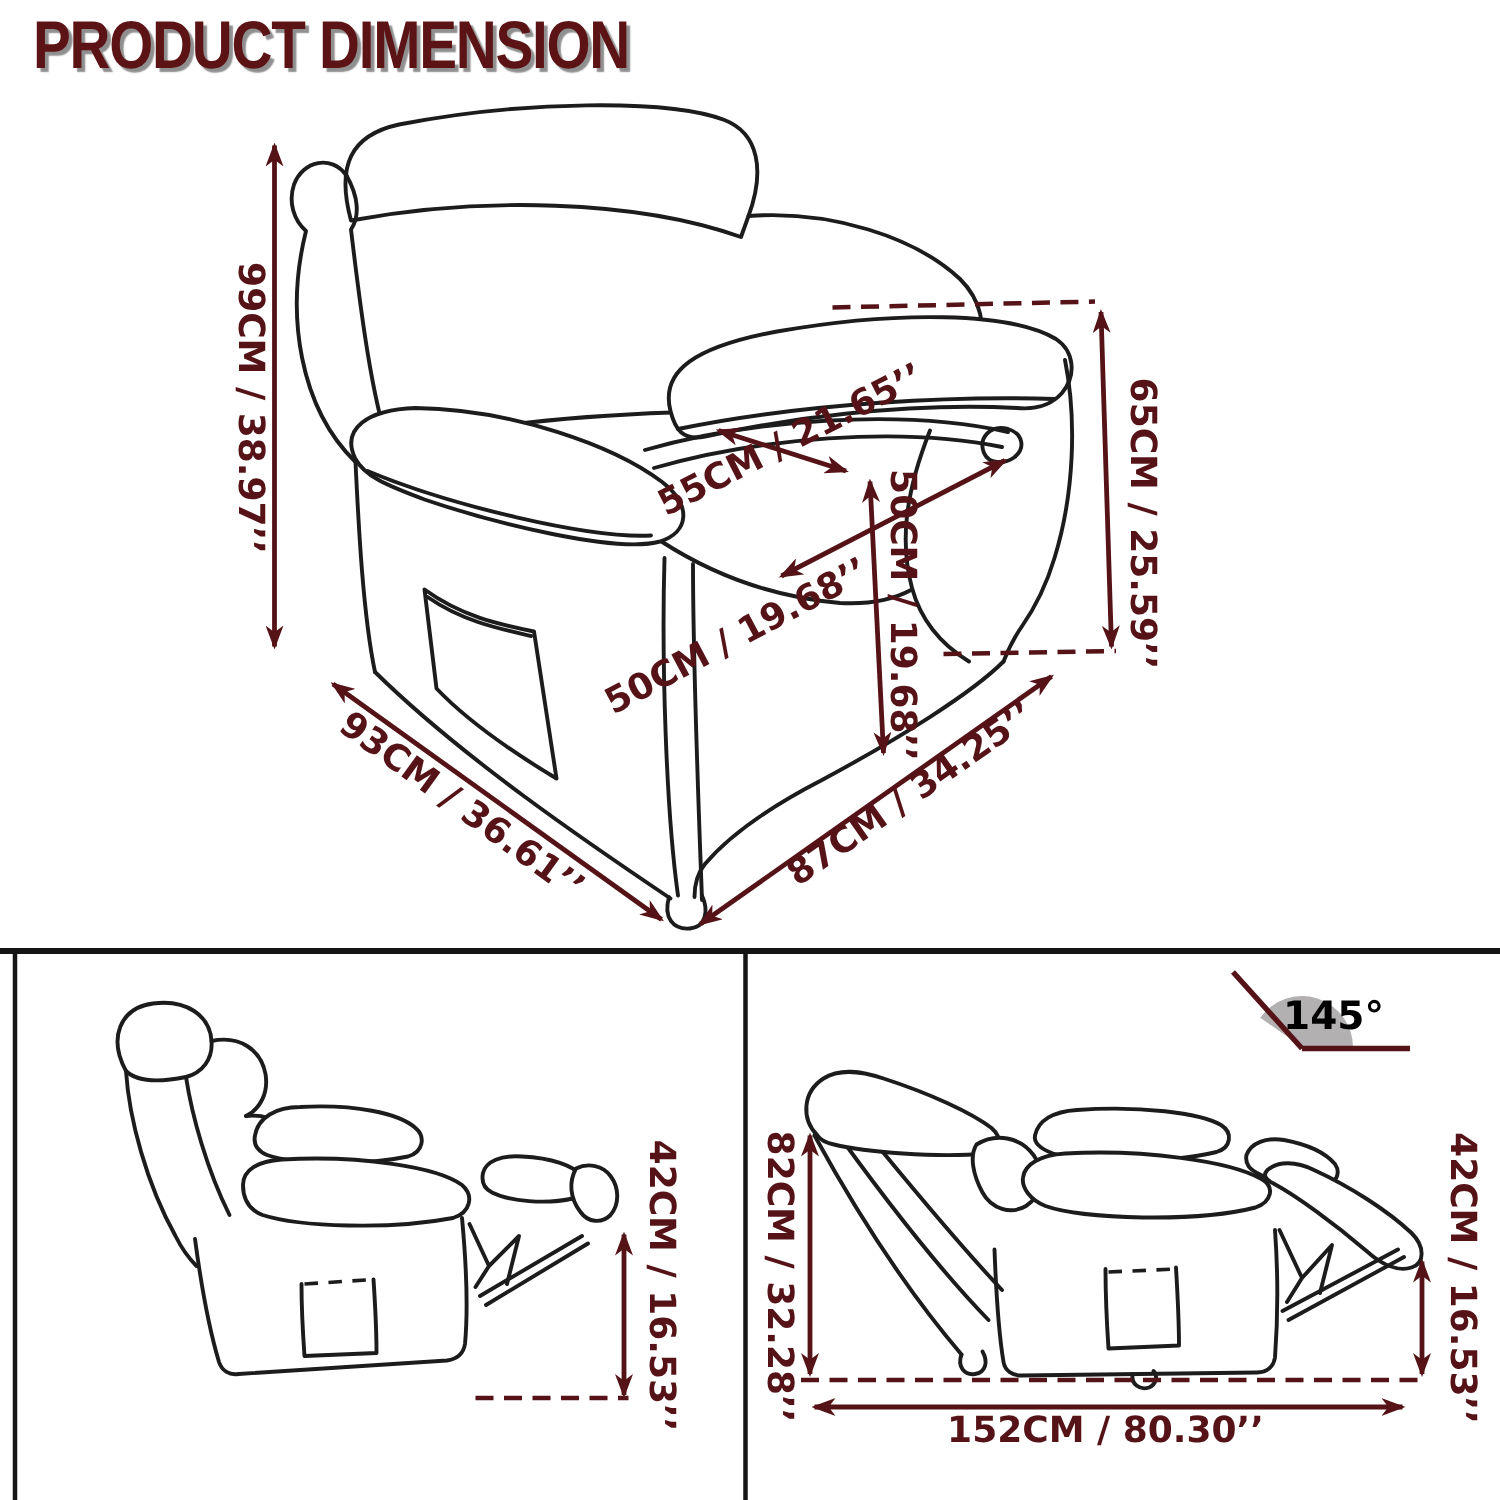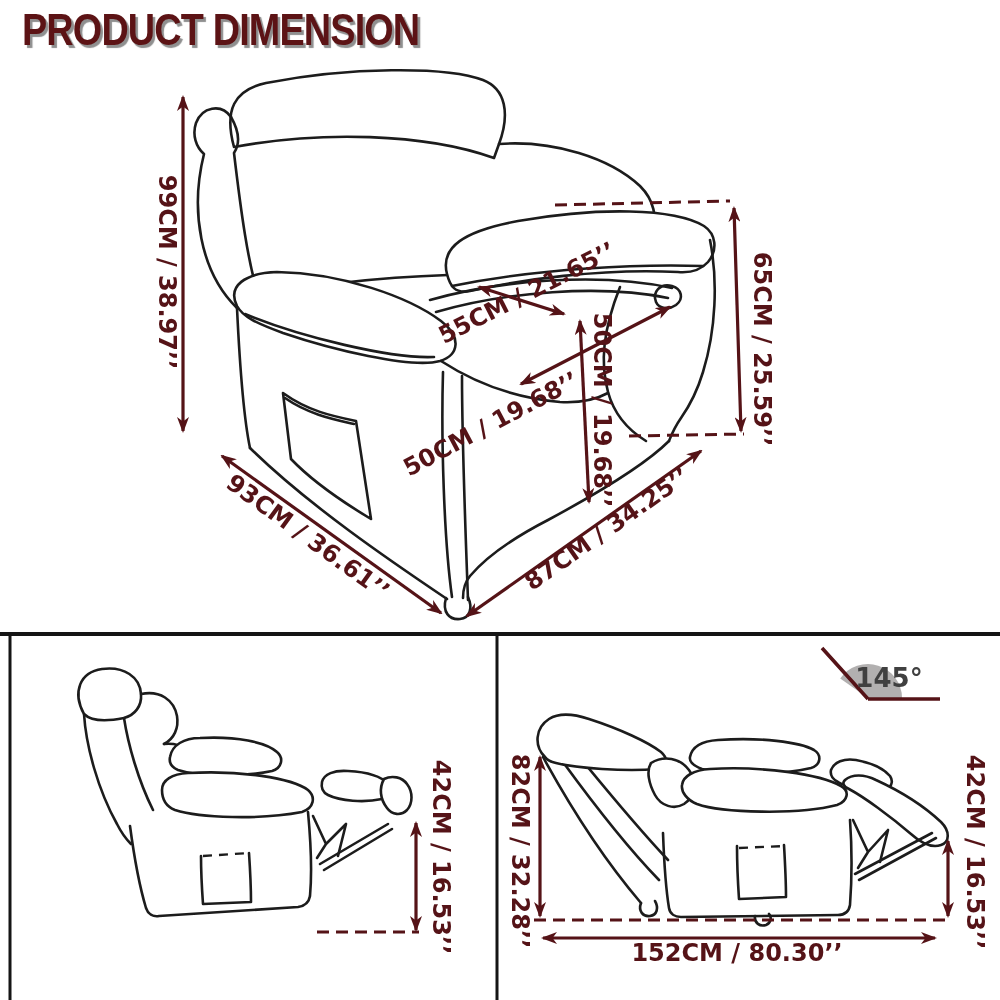--- a/index.html
+++ b/index.html
@@ -6,21 +6,21 @@
   .canvas{position:relative;width:1000px;height:1000px;background:#ffffff;overflow:hidden;
           font-family:"DejaVu Sans",sans-serif;}
   .art-svg{position:absolute;left:0;top:0;}
   .title{position:absolute;left:22px;top:4px;margin:0;
          font-family:"Liberation Sans",sans-serif;font-weight:bold;font-size:45px;
          letter-spacing:-1px;color:#5c1315;white-space:nowrap;
          transform:scaleX(.84);transform-origin:left top;
          text-shadow:3px 3px 1px #8f8f8f;}
   .dim{position:absolute;color:#551317;font-weight:700;font-size:24px;white-space:nowrap;
        font-family:"DejaVu Sans",sans-serif;}
-  .angle-label{position:absolute;color:#404040;font-weight:700;font-size:26px;white-space:nowrap;}
+  .angle-label{position:absolute;color:#000000;font-weight:700;font-size:26px;white-space:nowrap;}
   .ln{stroke:#1c1c1c;stroke-width:2.6;fill:none;stroke-linecap:round;stroke-linejoin:round;}
   .lnf{stroke:#1c1c1c;stroke-width:2.6;fill:#ffffff;stroke-linecap:round;stroke-linejoin:round;}
   .dl{stroke:#551317;stroke-width:3.2;fill:none;}
   .dd{stroke:#551317;stroke-width:3;fill:none;stroke-dasharray:12 7;}
   .pd{stroke:#1c1c1c;stroke-width:2.4;fill:none;stroke-dasharray:9 7;}
   .divider{stroke:#151515;fill:none;}
 </style>
 </head>
 <body>
 

